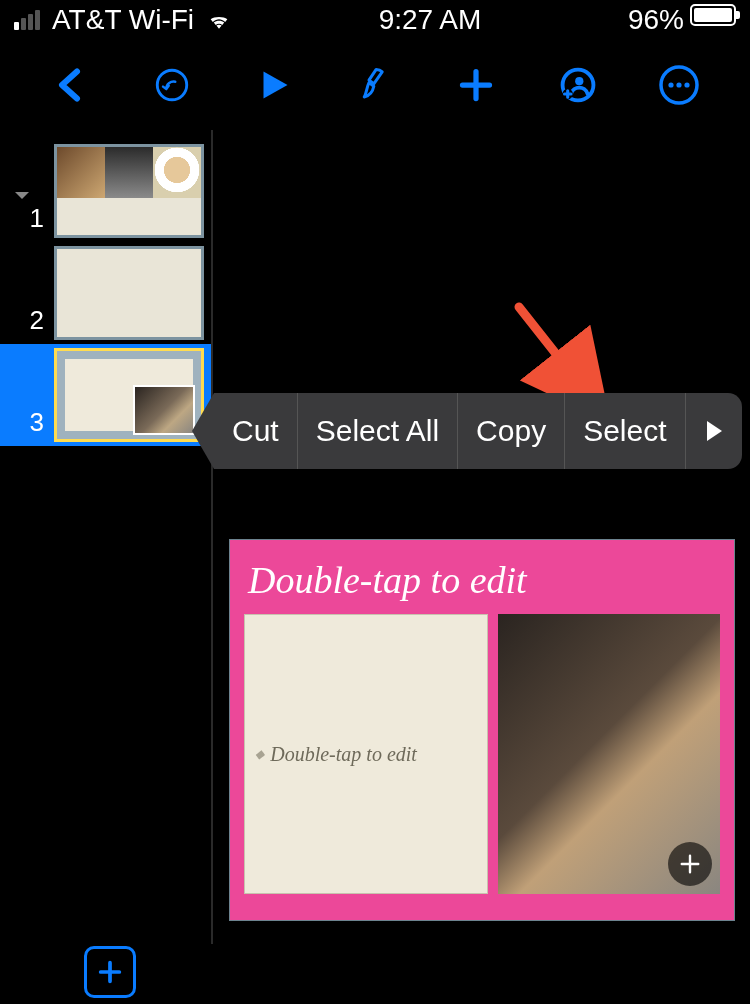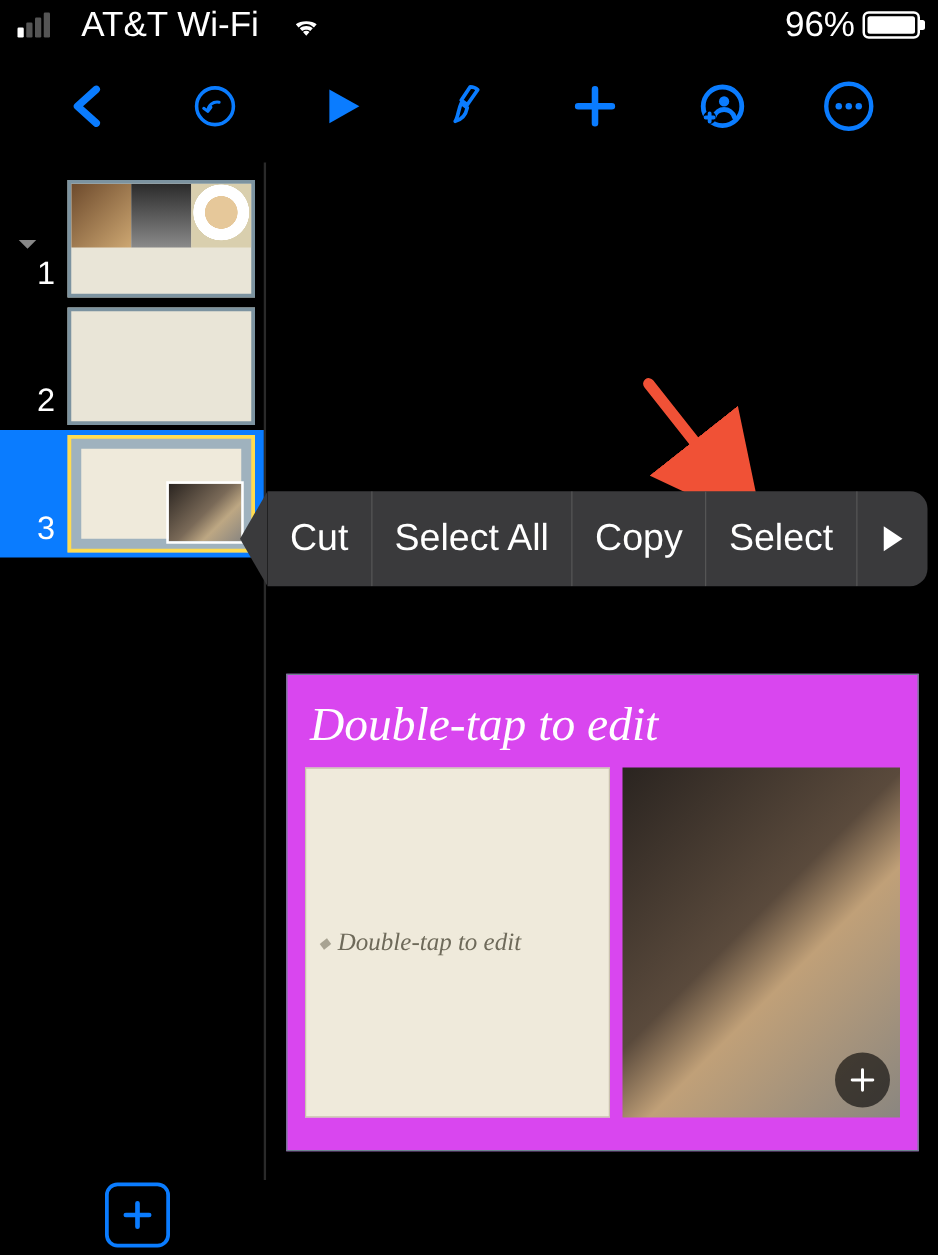--- a/index.html
+++ b/index.html
@@ -1,21 +1,21 @@
 <!DOCTYPE html>
 <html><head>
 <meta charset="utf-8">
 <style>
   * { box-sizing: border-box; margin: 0; padding: 0; }
   html, body { width: 750px; height: 1004px; background: #000; color: #fff; font-family: -apple-system, "Helvetica Neue", Arial, sans-serif; overflow: hidden; }
 
   
   .status-bar { height: 40px; display: flex; align-items: center; justify-content: space-between; padding: 0 14px; font-size: 28px; font-weight: 500; background: #000; }
-  .status-left { display: flex; align-items: center; gap: 25px; }
-  .status-right { display: flex; align-items: center; gap: 6px; }
+  .status-left { display: flex; align-items: center; gap: 12px; }
+  .status-right { display: flex; gap: 6px; }
   .signal { display: flex; align-items: flex-end; gap: 2px; }
   .signal span { width: 5px; background: #555; display: block; border-radius: 1px; }
   .signal span:nth-child(1){height:8px;background:#fff}
   .signal span:nth-child(2){height:12px}
   .signal span:nth-child(3){height:16px}
   .signal span:nth-child(4){height:20px}
   .wifi-svg { width: 26px; height: 20px; }
   .battery { width: 46px; height: 22px; border: 2px solid #fff; border-radius: 5px; position: relative; }
   .battery::after { content: ''; position: absolute; right: -6px; top: 5px; width: 4px; height: 8px; background: #fff; border-radius: 0 2px 2px 0; }
   .battery-fill { position: absolute; left: 2px; top: 2px; bottom: 2px; width: 90%; background: #fff; border-radius: 2px; }
@@ -34,21 +34,21 @@
   .panel-inner { padding-top: 10px; }
   .thumb-row { display: flex; align-items: flex-end; gap: 4px; padding: 4px 0 4px 4px; }
   .thumb-row.selected { background: #0a7cff; }
   .num { width: 46px; text-align: right; padding-right: 6px; font-size: 26px; color: #fff; padding-bottom: 4px; }
   .thumb { width: 150px; height: 94px; background: #e9e5d7; border: 3px solid #7c93a0; position: relative; overflow: hidden; }
   .thumb.sel { border-color: #ffdc50; }
   .collapse { position: absolute; left: 14px; top: 56px; color: #888; font-size: 18px; }
 
   
   .canvas { flex: 1; position: relative; background: #000; }
-  .slide { position: absolute; left: 16px; top: 409px; width: 506px; height: 382px; background: #d946ef; border: 1px solid #6d838f; padding: 14px; }
+  .slide { position: absolute; left: 16px; top: 409px; width: 506px; height: 382px; background: #ec4899; border: 1px solid #6d838f; padding: 14px; }
   .slide-title { font-family: Georgia, 'Times New Roman', serif; font-size: 38px; color: #fff; font-style: italic; padding: 4px 4px 12px 4px; }
   .slide-body { display: flex; gap: 10px; height: 280px; }
   .body-left { flex: 1; background: #efeadb; border: 1px solid #c8c2ae; padding: 10px; display:flex; align-items:center;}
   .body-left-inner { font-family: Georgia, serif; font-style: italic; color: #6e6a5a; font-size: 20px; display:flex; align-items:center; gap:6px;}
   .bullet-diamond { font-size: 12px; color:#a8a392; }
   .body-right { width: 222px; background: linear-gradient(135deg,#2a2420 0%, #5a4a3c 45%, #c0a078 60%, #8a8680 100%); position: relative; }
   .add-badge { position: absolute; right: 8px; bottom: 8px; width: 44px; height: 44px; border-radius: 50%; background: rgba(0,0,0,.6); display:flex; align-items:center; justify-content:center; color:#fff; font-size: 32px; font-weight:300; }
 
   
   .ctx { position: absolute; left: 192px; top: 393px; display: flex; align-items: stretch; height: 76px; z-index: 30; }
@@ -87,20 +87,21 @@
       <span></span>
         <span></span>
         <span></span>
         <span></span>
     </span>
     <span>AT&amp;T Wi-Fi</span>
     <svg class="wifi-svg" viewBox="0 0 24 18">
       <path d="M12 17l-2.4-2.9c1.3-1.1 3.5-1.1 4.8 0L12 17z M6.3 10.8l-2-2.4C7.6 5.5 16.4 5.5 19.7 8.4l-2 2.4c-4-3.3-7.4-3.3-11.4 0z M9 13.5l-1.8-2.1c2.7-2.2 7-2.2 9.6 0L15 13.5c-1.7-1.4-4.3-1.4-6 0z" fill="#fff"></path>
     </svg>
   </div>
+  <div>9:27 AM</div>
   <div class="status-right">
     <span>96%</span>
     <span class="battery">
         <span class="battery-fill"></span>
       </span>
   </div>
 </div>
 
 <div class="toolbar">
   <div class="tb-btn">

